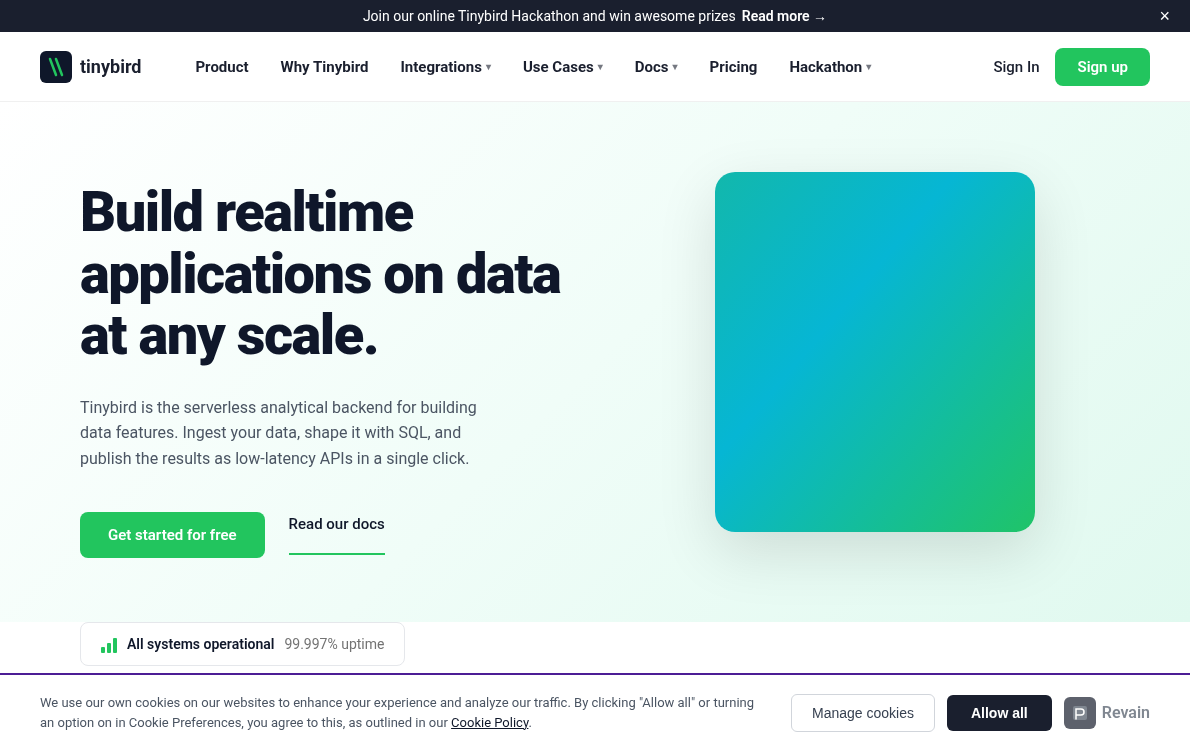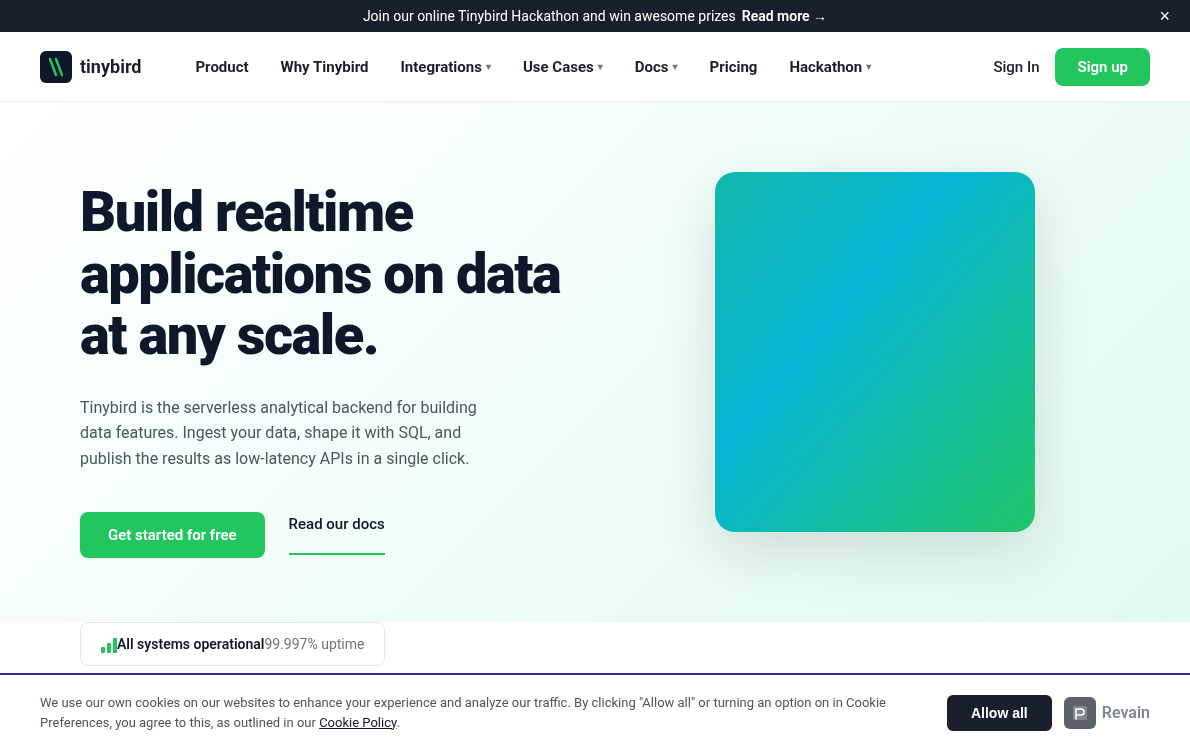--- a/index.html
+++ b/index.html
@@ -172,20 +172,21 @@
       height: 100%;
       background: linear-gradient(135deg, #14b8a6 0%, #06b6d4 40%, #22c55e 100%);
       transform: rotate(-5deg) scale(1.1);
       border-radius: 12px;
     }
 
     
     .status-bar {
       display: flex;
       align-items: center;
+      gap: 10px;
       padding: 12px 20px;
       background: rgba(255,255,255,0.9);
       border-radius: 8px;
       margin: 0 80px;
       width: fit-content;
       border: 1px solid #e5e7eb;
     }
     .status-bars-icon {
       display: flex;
       align-items: flex-end;
@@ -349,20 +350,21 @@
   <span class="status-text">All systems operational</span>
   <span class="status-uptime">99.997% uptime</span>
 </div>
 
 <div class="cookie-banner">
   <p class="cookie-text">
     <span>We use our own cookies on our websites to enhance your experience and analyze our traffic. By clicking "Allow all" or turning an option on in Cookie Preferences, you agree to this, as outlined in our</span>
     <a href="#">Cookie Policy</a><span>.</span>
   </p>
   <div class="cookie-actions">
+    <button class="btn-manage">Manage cookies</button>
     <button class="btn-allow">Allow all</button>
     <div class="revain-badge">
       <div class="revain-icon">
         <svg width="18" height="18" viewBox="0 0 18 18" fill="none">
           <rect x="2" y="2" width="14" height="14" rx="2" fill="#4b5563"></rect>
           <path d="M5 5h5a3 3 0 010 6H5V5zm0 6v4" stroke="#fff" stroke-width="1.5" stroke-linecap="round"></path>
         </svg>
       </div>
       <span class="revain-text">Revain</span>
     </div>

